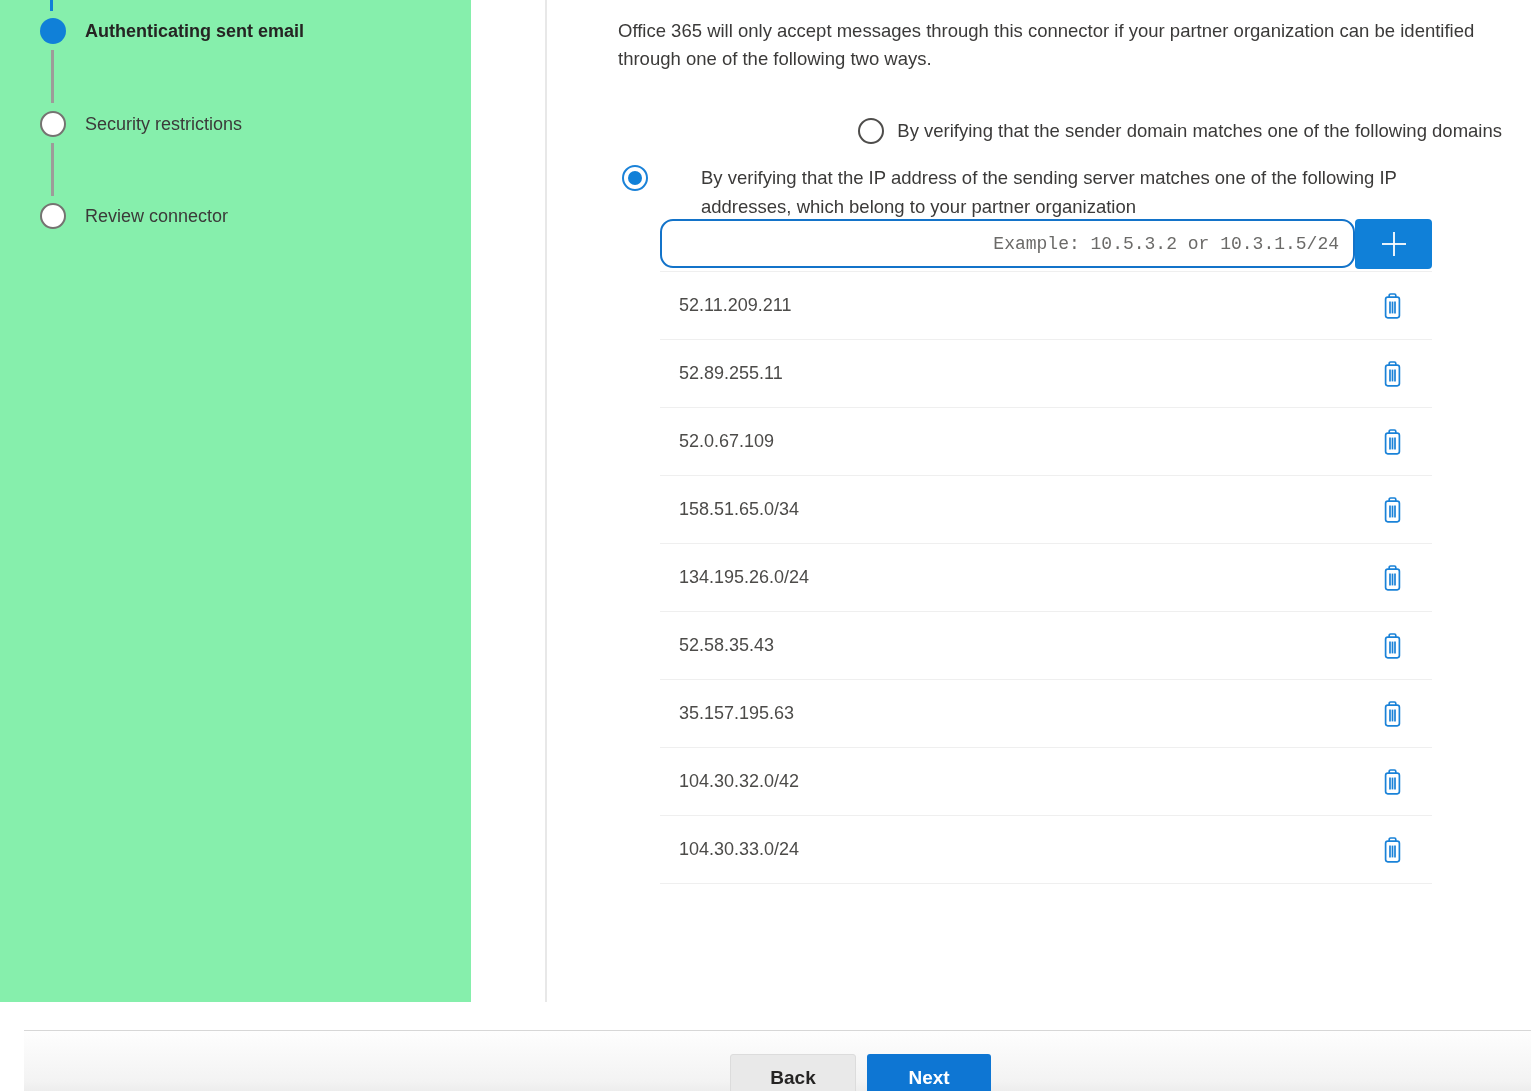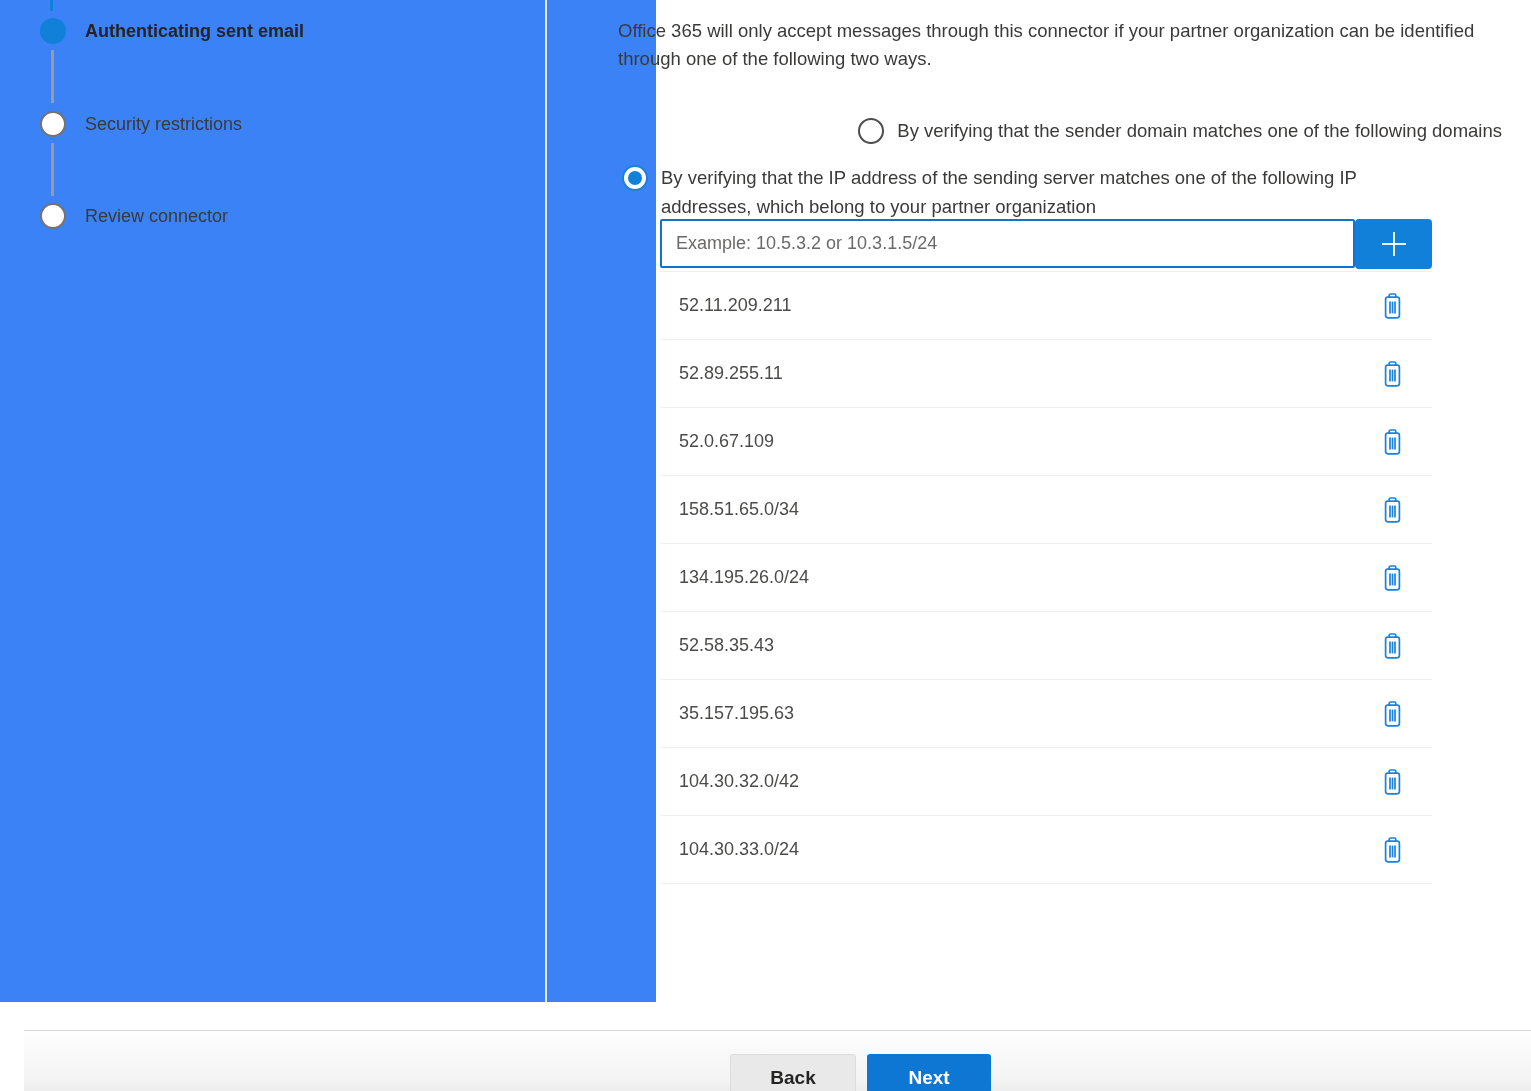--- a/index.html
+++ b/index.html
@@ -6,21 +6,21 @@
   html,body { width:1531px; height:1091px; }
   body {
     font-family:"Liberation Sans", sans-serif;
     background:#ffffff;
     position:relative;
     overflow:hidden;
     color:#3b3a39;
   }
 
   
-  .stepper { position:absolute; left:0; top:0; width:656px; height:1002px; background:#3b82f6; }
+  .stepper { position:absolute; left:0; top:0; width:471px; height:1002px; background:#86efac; }
   .stub-line { position:absolute; left:50px; top:0; width:3px; height:11px; background:#1080d8; }
   .step { position:absolute; left:40px; display:flex; align-items:center; }
   .step-1 { top:18px; }
   .step-2 { top:111px; }
   .step-3 { top:203px; }
   .dot { width:26px; height:26px; border-radius:50%; flex:0 0 auto; }
   .dot.current { background:#1080d8; }
   .dot.upcoming { background:#fff; border:2.5px solid #757371; }
   .step-label { margin-left:19px; font-size:18px; color:#3b3a39; white-space:nowrap; }
   .step-1 .step-label { font-weight:bold; color:#252423; }
@@ -28,31 +28,31 @@
   .connector-1 { top:50px; }
   .connector-2 { top:143px; }
 
   .v-divider { position:absolute; left:545px; top:0; width:2px; height:1002px; background:#e8e8e8; }
 
   
   .intro { position:absolute; left:618px; top:17px; width:905px; font-size:18.5px; line-height:28px; color:#3b3a39; }
 
   .radio-option { position:absolute; left:622px; display:flex; align-items:flex-start; cursor:default;justify-content:flex-end; }
   .radio-option-1 { top:117px; width:880px; }
-  .radio-option-2 { top:164px; width:828px; }
+  .radio-option-2 { top:164px; width:828px;gap:40px; }
   .radio-circle { width:26px; height:26px; border-radius:50%; border:2.5px solid #4e4d4b; background:#fff;
                   flex:0 0 auto; position:relative; margin-top:1px; }
   .radio-circle.selected { border-color:#1a82d8; }
   .radio-circle.selected .radio-inner { position:absolute; left:50%; top:50%; width:14px; height:14px;
                   transform:translate(-50%,-50%); border-radius:50%; background:#1080d8; }
   .radio-label { margin-left:13px; font-size:18.5px; line-height:28.5px; color:#3b3a39; }
 
   .ip-input { position:absolute; left:660px; top:219px; width:695px; height:49px;
-              border:2.5px solid #1373c9; border-radius:2px; padding:0 14px;
-              font-family:Liberation Sans, sans-serif; font-size:18px; color:#3b3a39; outline:none; }
+              border:2.5px solid #1373c9; border-radius:13px; padding:0 14px;
+              font-family:Liberation Mono, monospace; font-size:18px; color:#3b3a39; outline:none;text-align:right; }
   .ip-input::placeholder { color:#6b6a68; opacity:1; }
   .add-btn { position:absolute; left:1355px; top:219px; width:77px; height:50px;
              background:#1080d8; border:none; border-radius:4px; cursor:pointer;
              display:flex; align-items:center; justify-content:center; }
 
   .ip-list { position:absolute; left:660px; top:271px; width:772px; list-style:none;
              border-top:1px solid #efefef; }
   .ip-row { height:68px; display:flex; align-items:center; justify-content:space-between;
             padding:0 26px 0 19px; border-bottom:1px solid #efefef; background:#fff; }
   .ip-text { font-size:18px; color:#4c4b49; }

